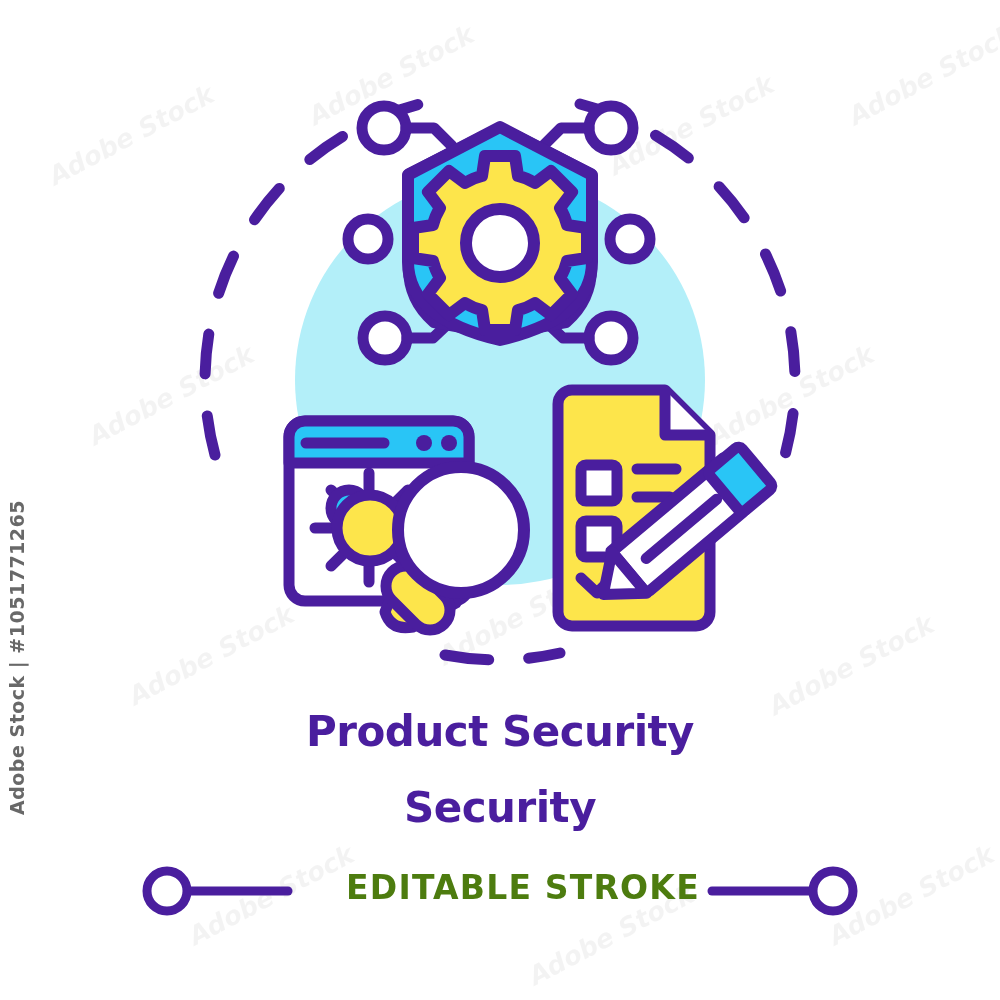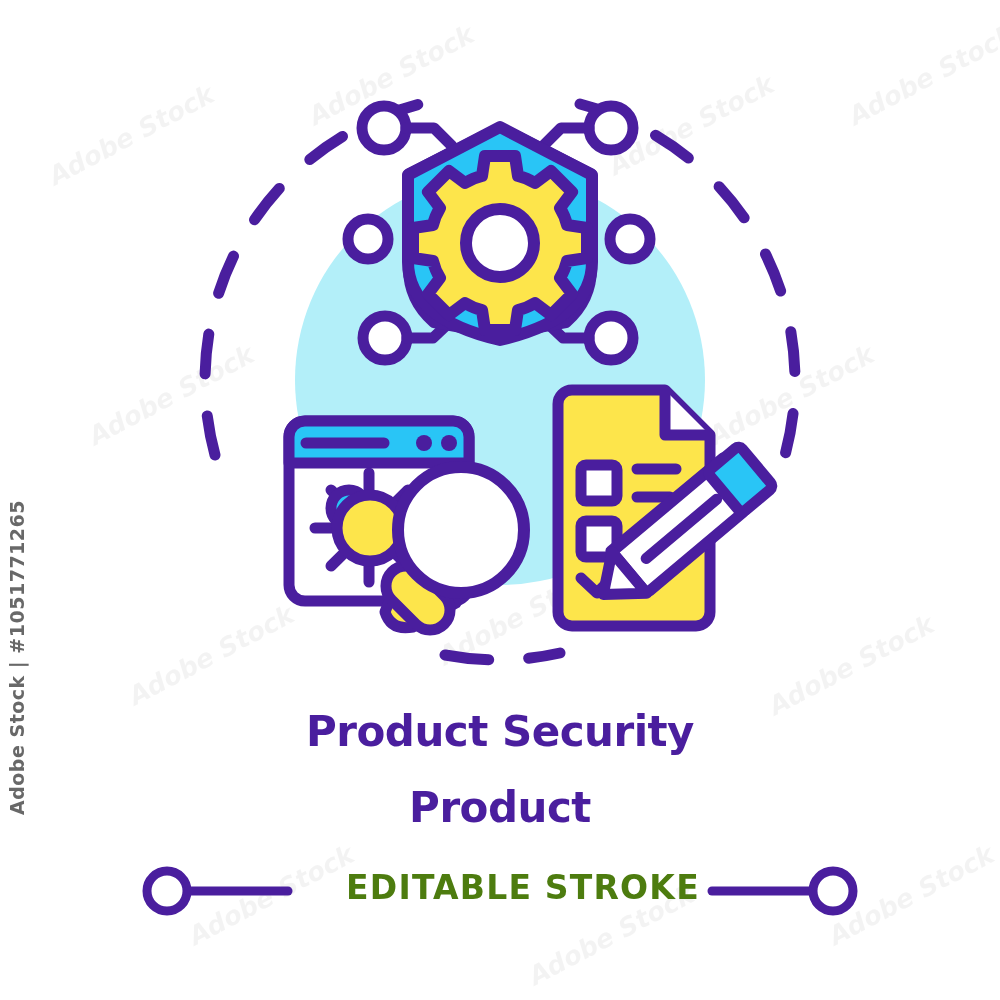--- a/index.html
+++ b/index.html
@@ -288,21 +288,21 @@
         <rect x="736" y="498" width="42" height="54" rx="5" fill="#29C5F6" stroke="#4A1E9E" stroke-width="11"></rect>
         <line x1="634" y1="525" x2="726" y2="525" stroke="#4A1E9E" stroke-width="11" stroke-linecap="round"></line>
         <path d="M 612 498 L 578 525 L 612 552 Z" fill="#FFFFFF" stroke="#4A1E9E" stroke-width="11" stroke-linejoin="round"></path>
       </g>
     </g>
 
   </svg>
 
   <div class="title-block">
     <span class="title-line">Product Security</span>
-    <span class="title-line">Product</span>
+    <span class="title-line">Security</span>
   </div>
 
   <div class="stroke-bar">
     <svg viewBox="0 0 1000 58" width="1000" height="58" style="position:absolute;left:0;top:0;">
       <circle cx="167" cy="29" r="20" fill="#FFFFFF" stroke="#4A1E9E" stroke-width="9"></circle>
       <line x1="188" y1="29" x2="288" y2="29" stroke="#4A1E9E" stroke-width="9" stroke-linecap="round"></line>
       <line x1="712" y1="29" x2="812" y2="29" stroke="#4A1E9E" stroke-width="9" stroke-linecap="round"></line>
       <circle cx="833" cy="29" r="20" fill="#FFFFFF" stroke="#4A1E9E" stroke-width="9"></circle>
     </svg>
     <div class="stroke-label">EDITABLE STROKE</div>

